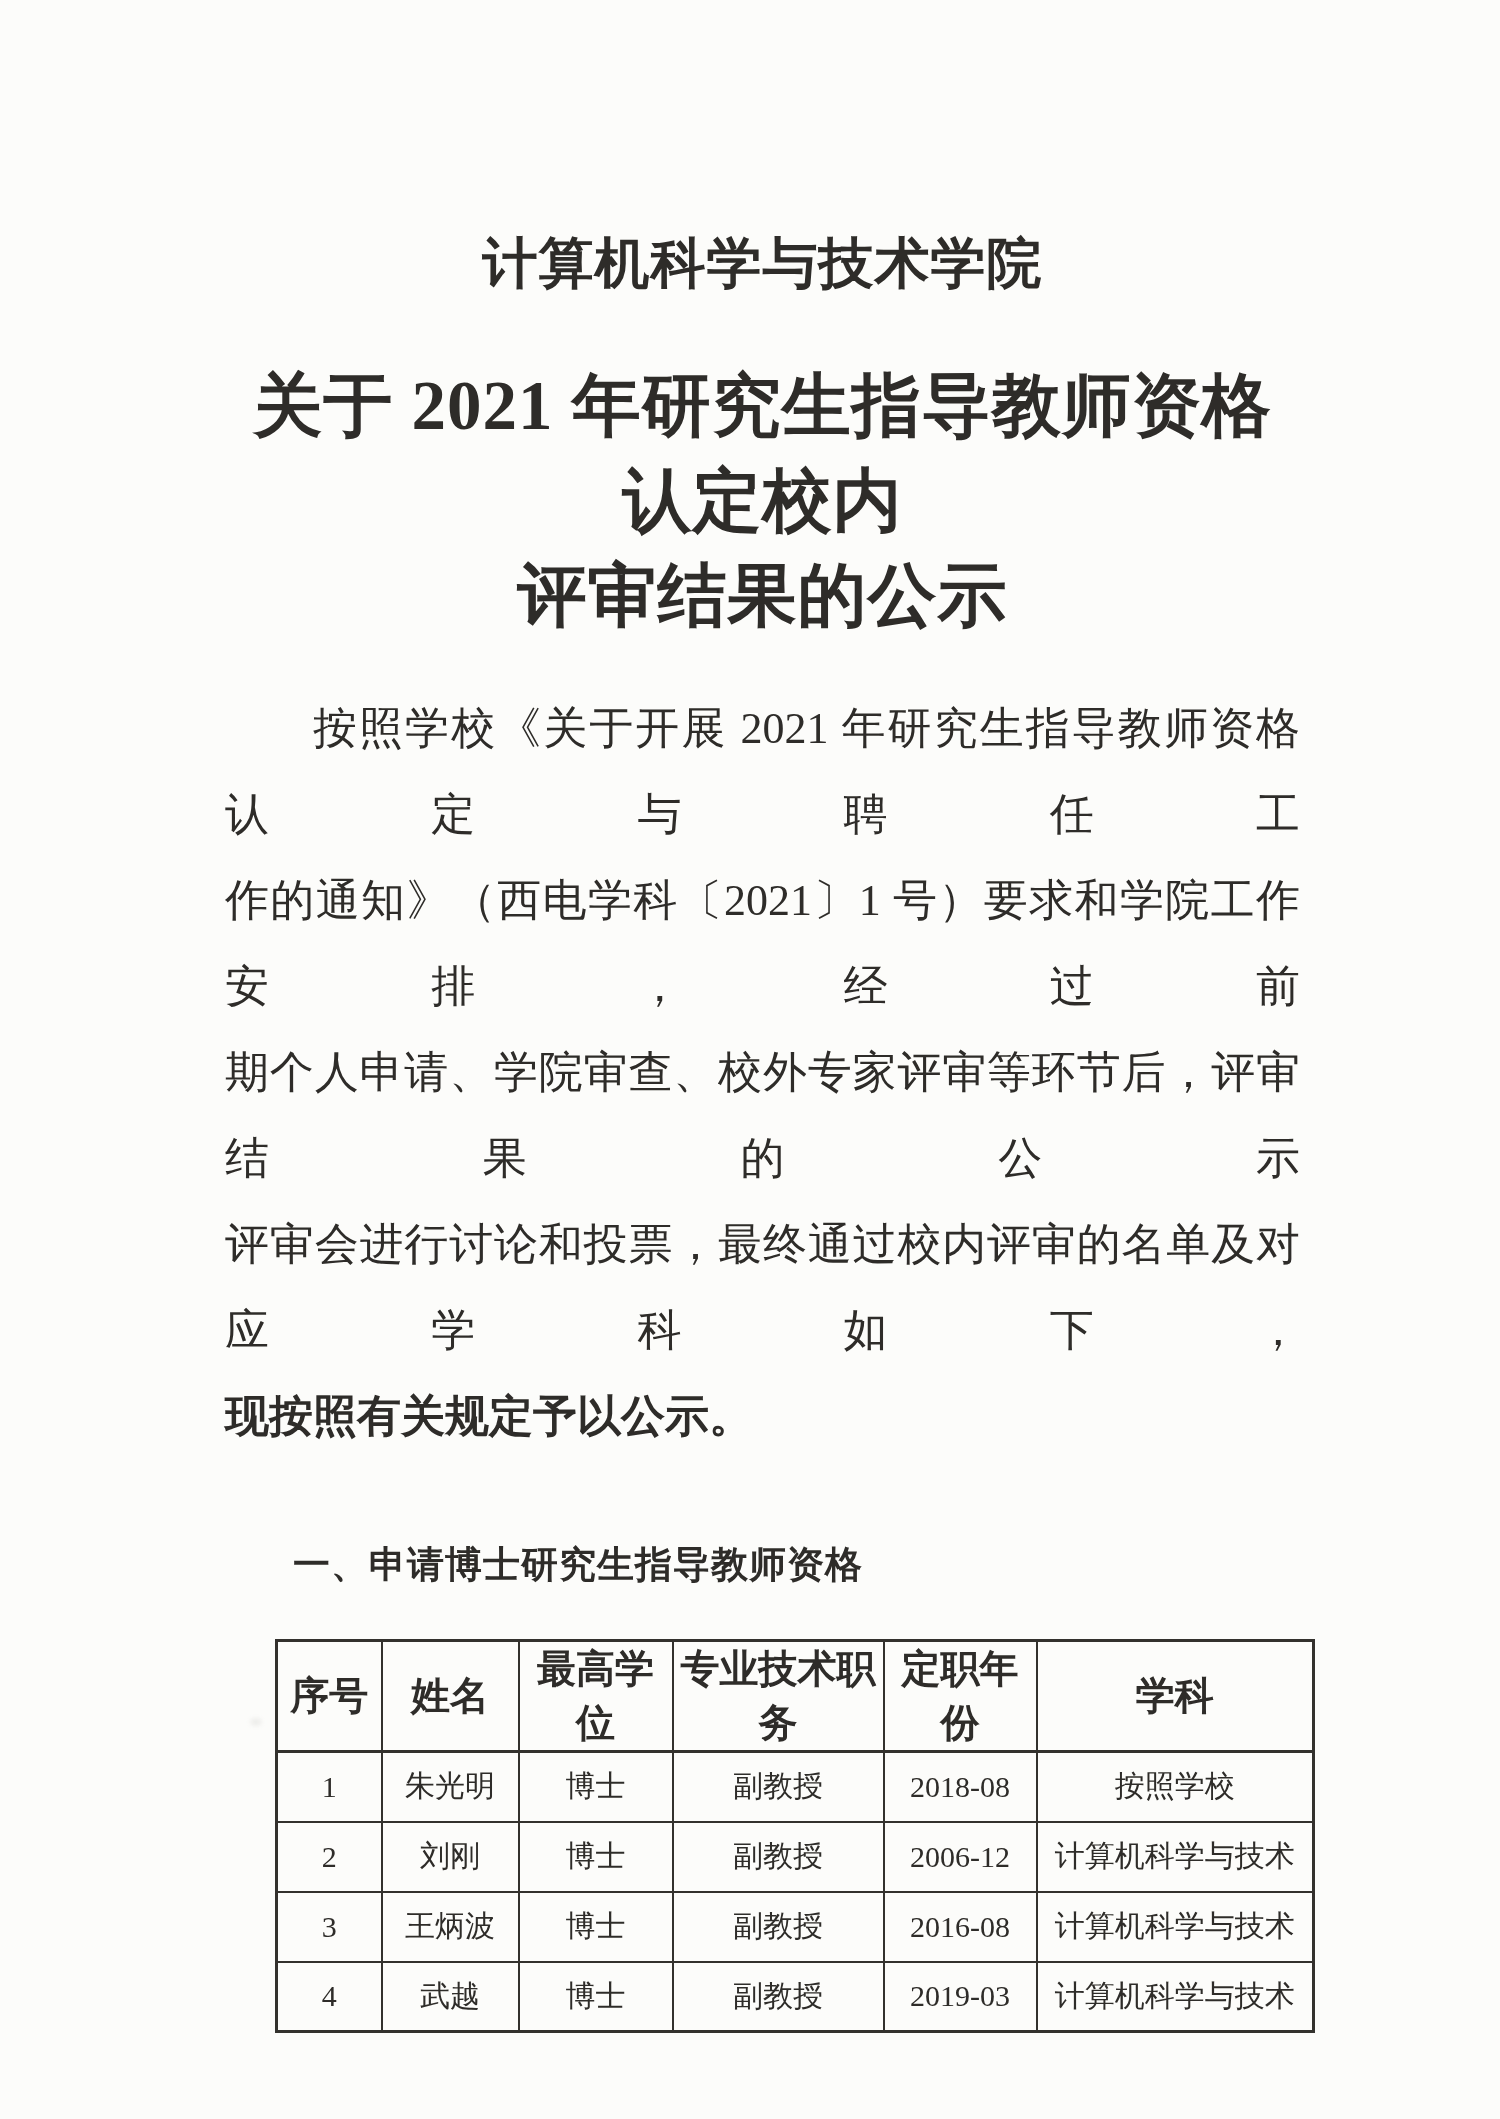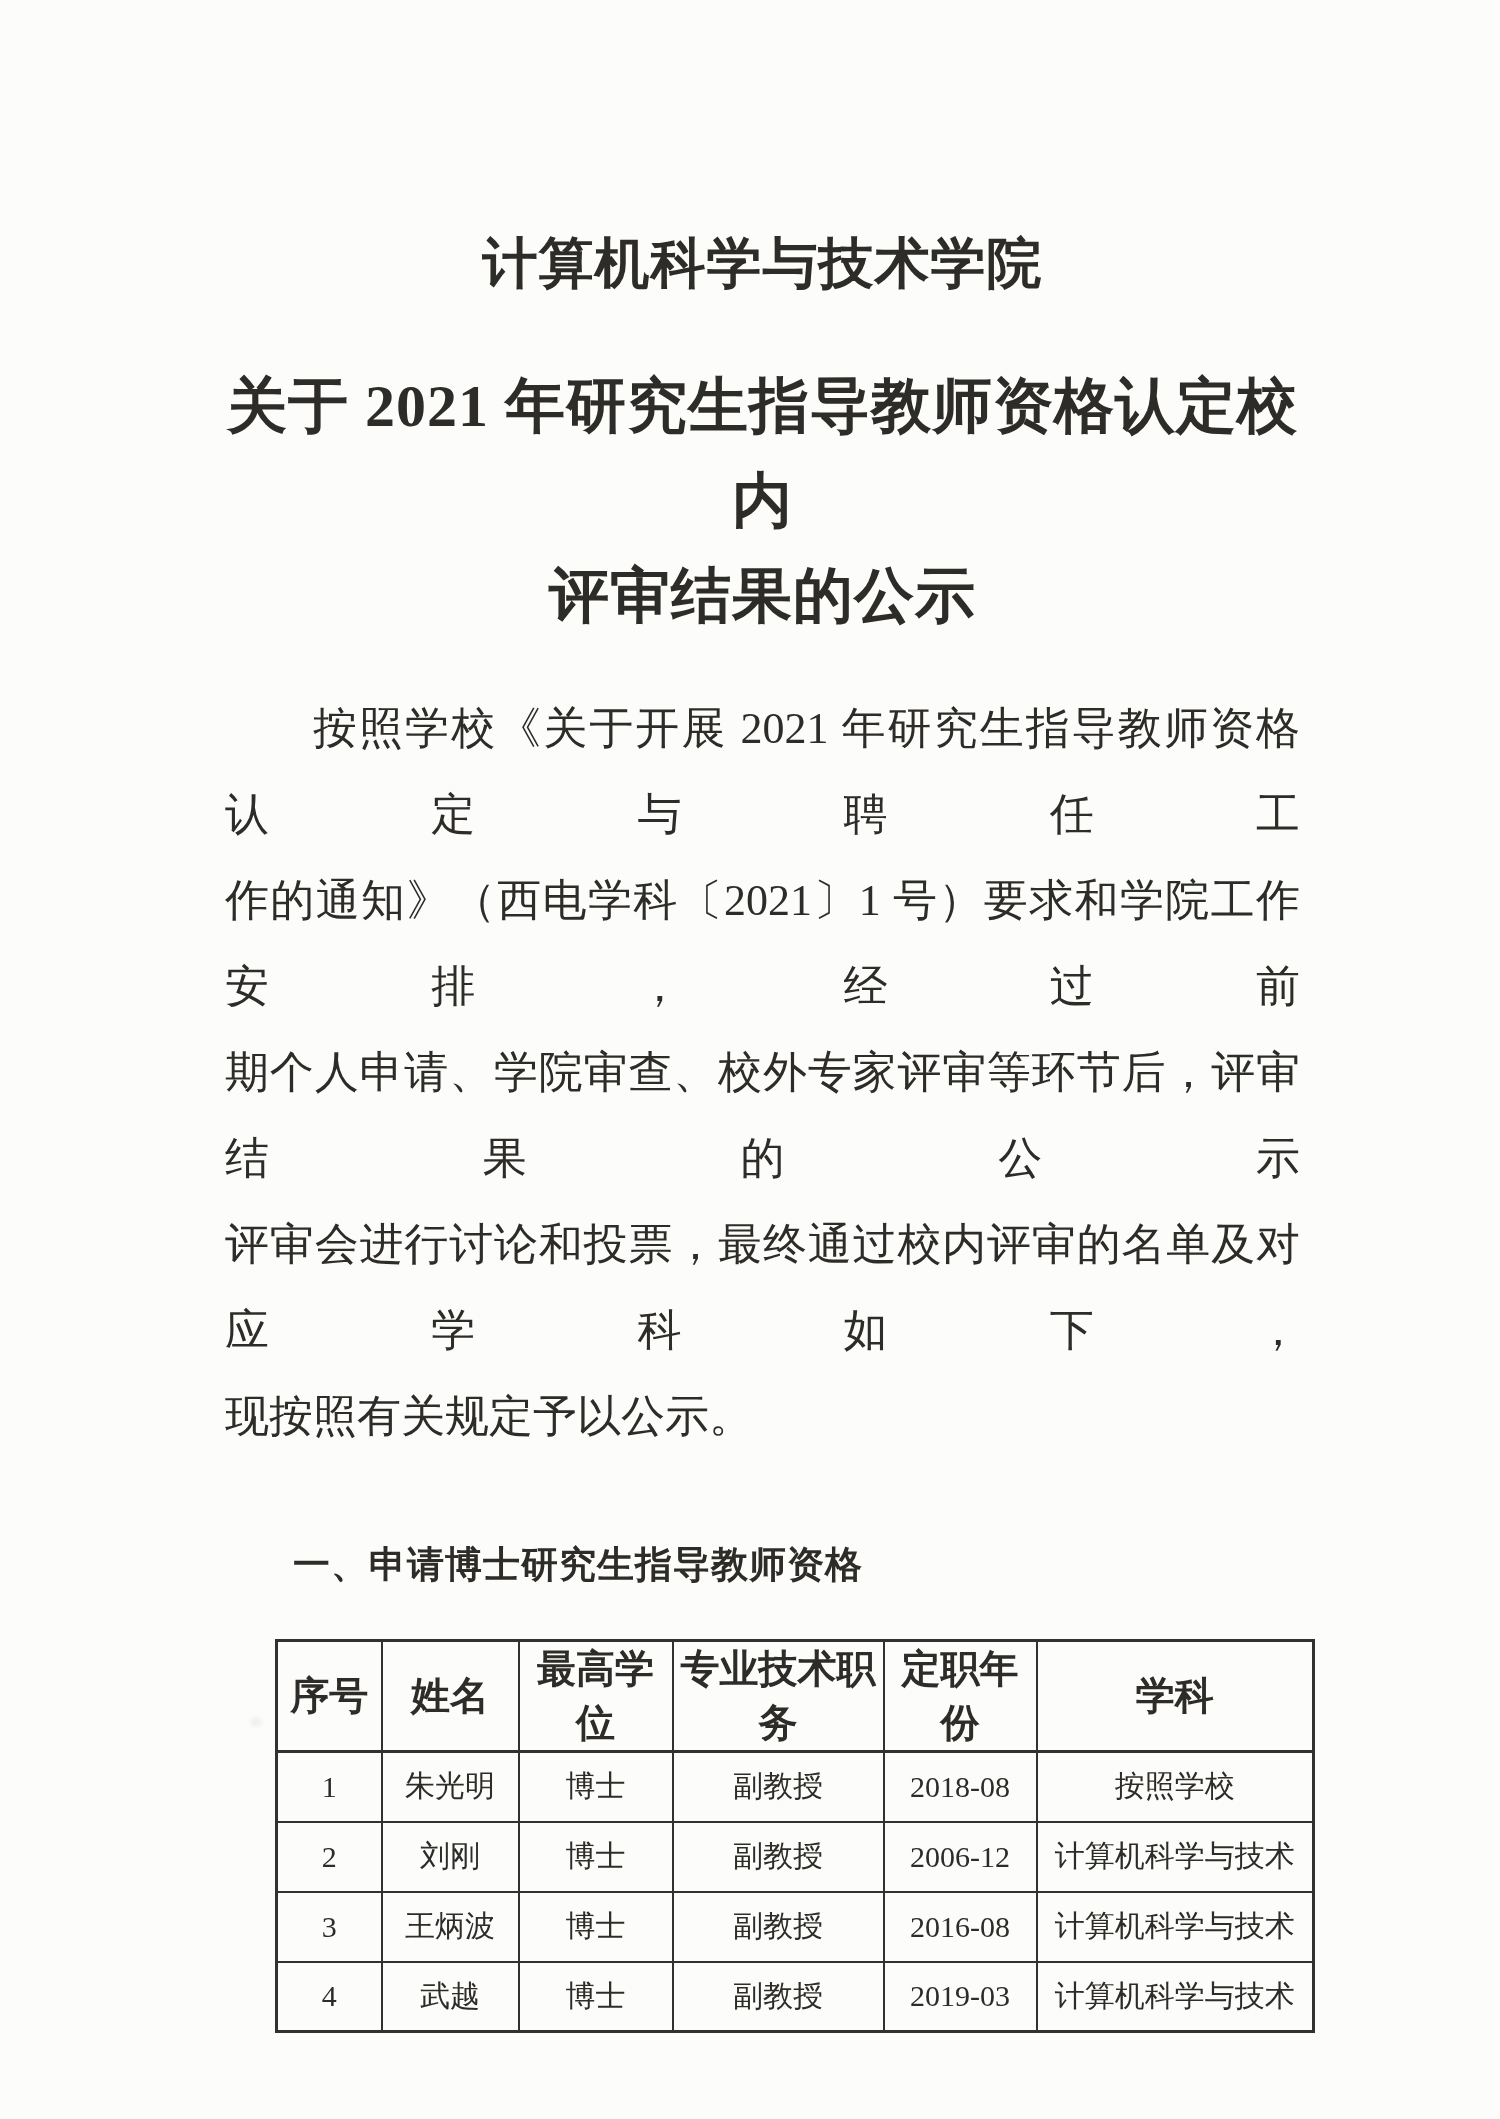--- a/index.html
+++ b/index.html
@@ -24,39 +24,39 @@
   .college-title{
     margin:0;
     font-size:55px;
     line-height:63px;
     font-weight:bold;
     text-align:center;
     letter-spacing:1px;
   }
   .notice-title{
     margin:64px 0 0 0;
-    font-size:60px;
+    font-size:69px;
     line-height:95px;
     font-weight:bold;
     text-align:center;
     letter-spacing:1px;
   }
   .notice-title .t-line{display:block;}
   .body-para{
     margin-top:42px;
     font-size:44px;
     line-height:86px;
   }
   .para-line{
     text-align:justify;
     text-align-last:justify;
     white-space:normal;
   }
   .para-line.first{text-indent:2em;}
-  .para-line.last{text-align-last:left;}
+  .para-line.last{text-align-last:left;font-weight:bold;}
   .section-heading{
     margin:82px 0 12px 0;
     padding-left:68px;
     font-size:37px;
     line-height:45px;
     font-weight:bold;
     letter-spacing:1px;
   }
   table.roster{
     margin:52px 0 0 50px;

